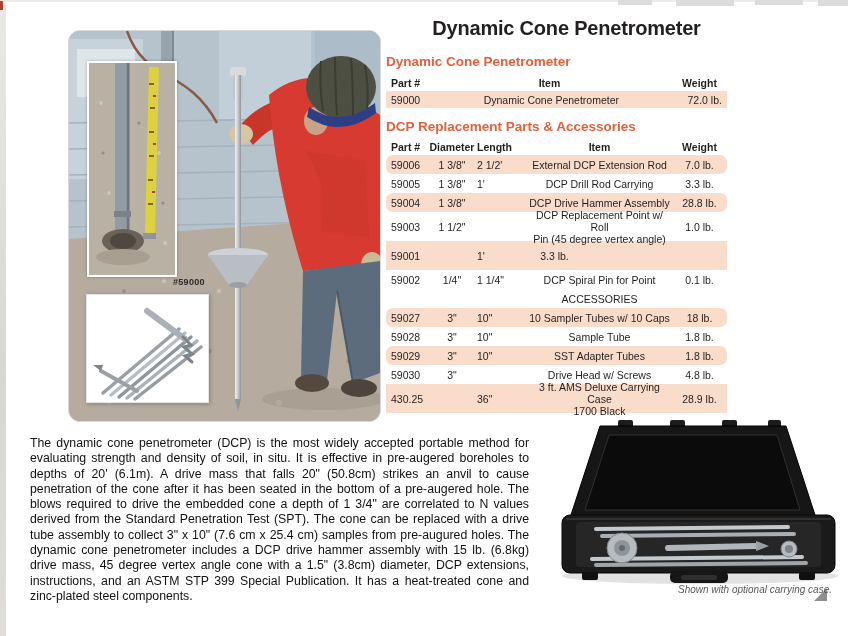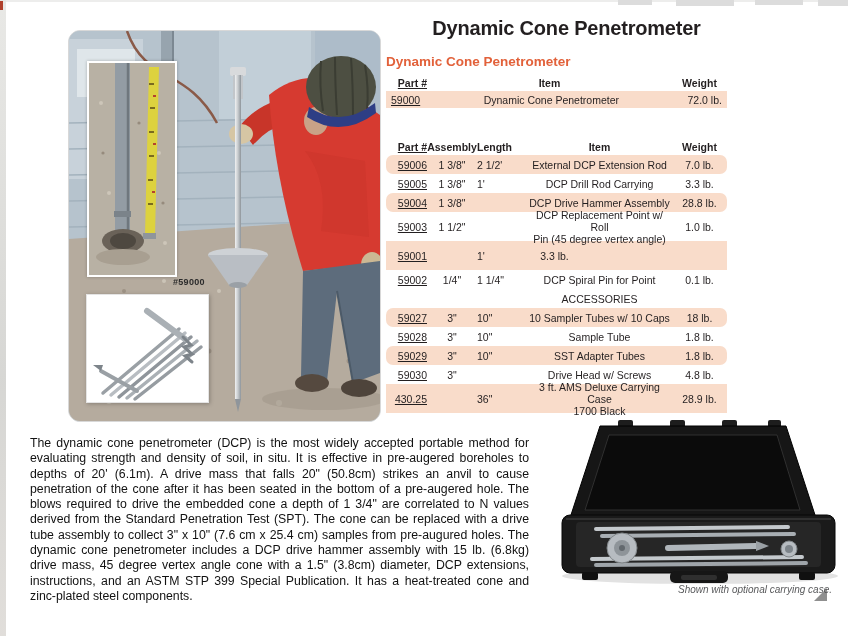--- a/index.html
+++ b/index.html
@@ -32,21 +32,21 @@
   .tbl2{top:139px;}
   .t-row{display:flex;align-items:center;width:341px;}
   .t-row.shaded{background:var(--row-shade);}
   .t-head{font-weight:bold;}
   .rh1{height:17px;}
   .rb1{height:17px;gap:32px;}
   .rh2{height:16px;}
   .r-s{height:19px;border-radius:7px;}
   .r-d{height:29px;}
   .cell{box-sizing:border-box;}
-  .c-part{width:41px;padding-left:5px;text-align:right;text-decoration:underline;}
+  .c-part{width:41px;padding-left:5px;text-align:left;}
   .c-dia{width:50px;text-align:center;}
   .c-len{width:50px;text-align:left;}
   .c-item{width:145px;text-align:center;white-space:pre-line;line-height:12px;}
   .c-item1{width:245px;text-align:center;}
   .c-weight{width:55px;text-align:center;}
   
   .photo{position:absolute;left:68px;top:30px;width:311px;height:390px;border-radius:12px;
     overflow:hidden;border:1px solid #d8d8d8;background:#b6c3cd;}
   .inset1{position:absolute;left:18px;top:30px;width:86px;height:212px;border:2px solid #fff;
     box-shadow:0 0 3px rgba(0,0,0,.25);}
@@ -221,24 +221,25 @@
         <div class="cell c-item1">Item</div>
         <div class="cell c-weight">Weight</div>
       </div>
       <div class="t-row rb1 shaded">
         <div class="cell c-part">59000</div>
         <div class="cell c-item1">Dynamic Cone Penetrometer</div>
         <div class="cell c-weight">72.0 lb.</div>
       </div>
     </div>
 
+  <div class="h-orange h2pos">DCP Replacement Parts &amp; Accessories</div>
   <div id="table2" class="tbl tbl2">
       <div class="t-row t-head rh2">
         <div class="cell c-part">Part #</div>
-        <div class="cell c-dia">Assembly</div>
+        <div class="cell c-dia">Diameter</div>
         <div class="cell c-len">Length</div>
         <div class="cell c-item">Item</div>
         <div class="cell c-weight">Weight</div>
       </div>
       <div class="t-row r-s shaded">
         <div class="cell c-part">59006</div>
         <div class="cell c-dia">1 3/8"</div>
         <div class="cell c-len">2 1/2'</div>
         <div class="cell c-item">External DCP Extension Rod</div>
         <div class="cell c-weight">7.0 lb.</div>

